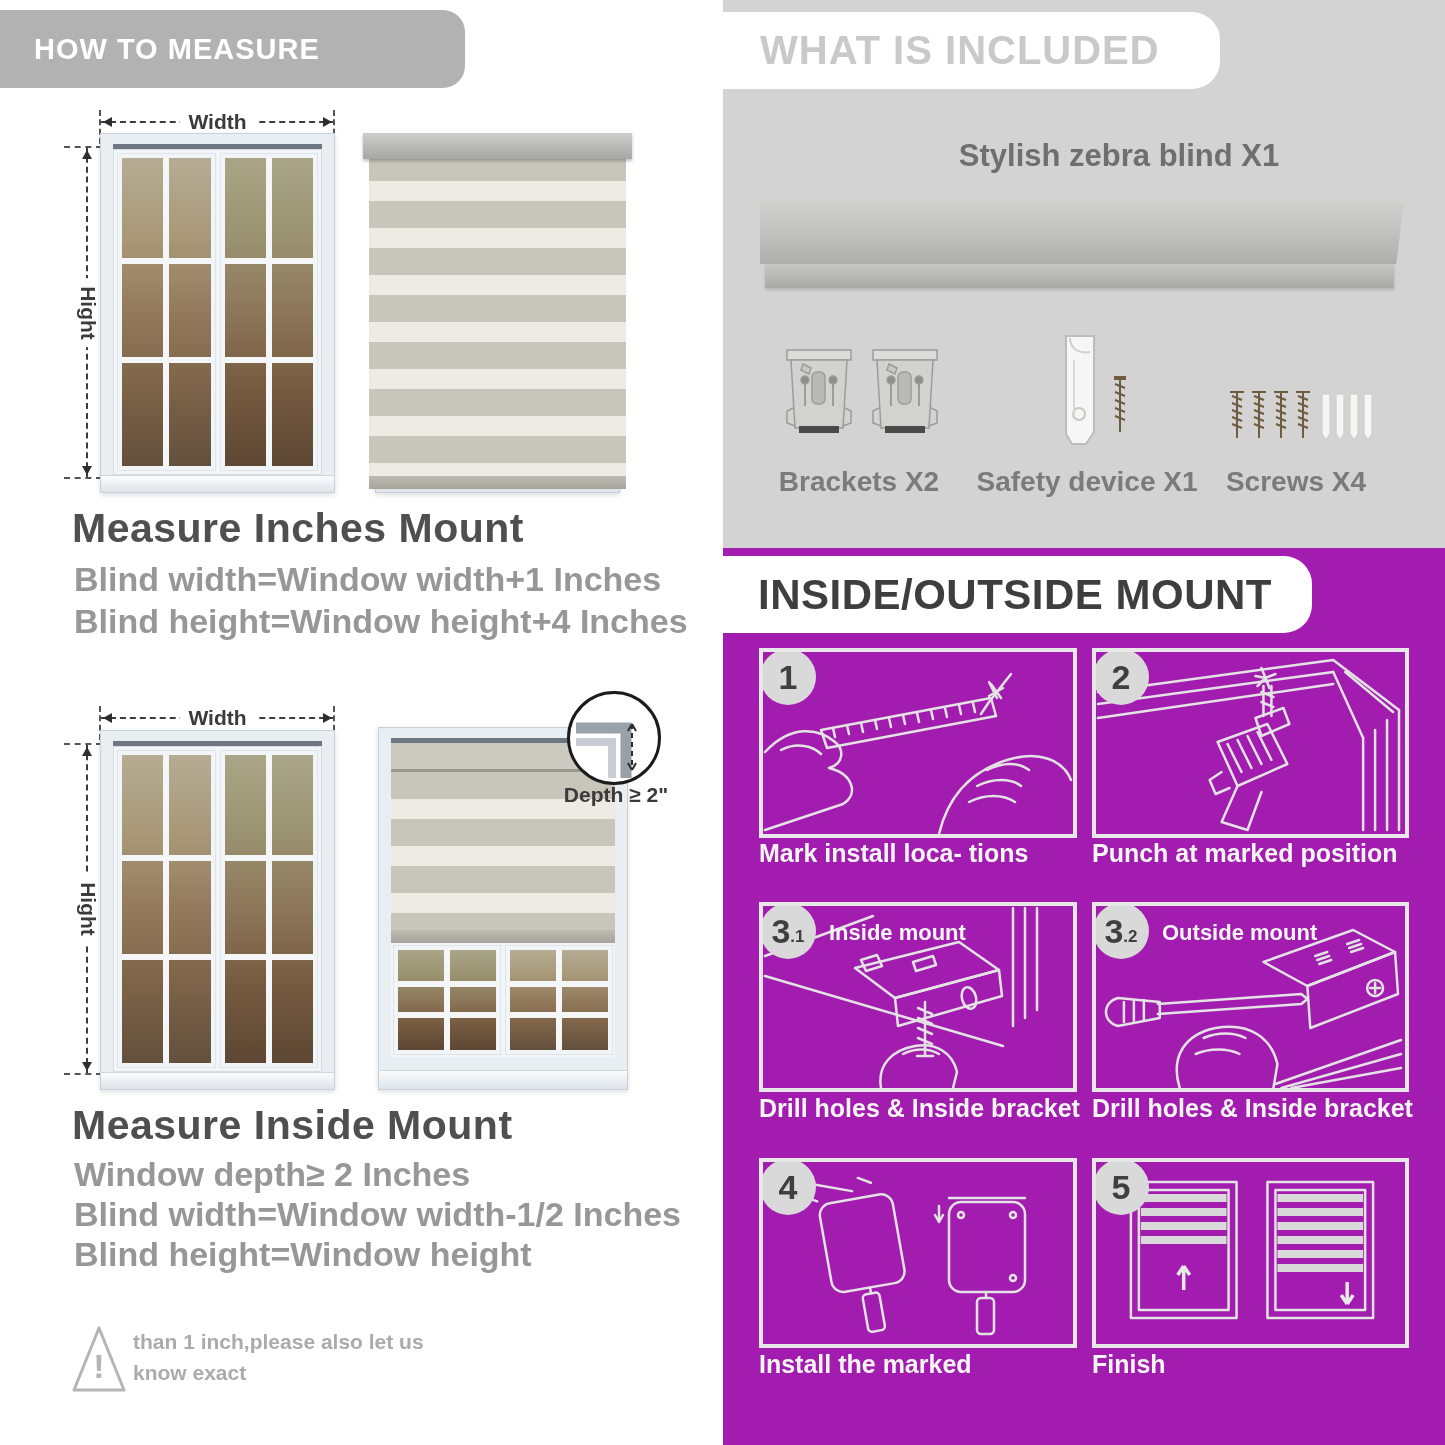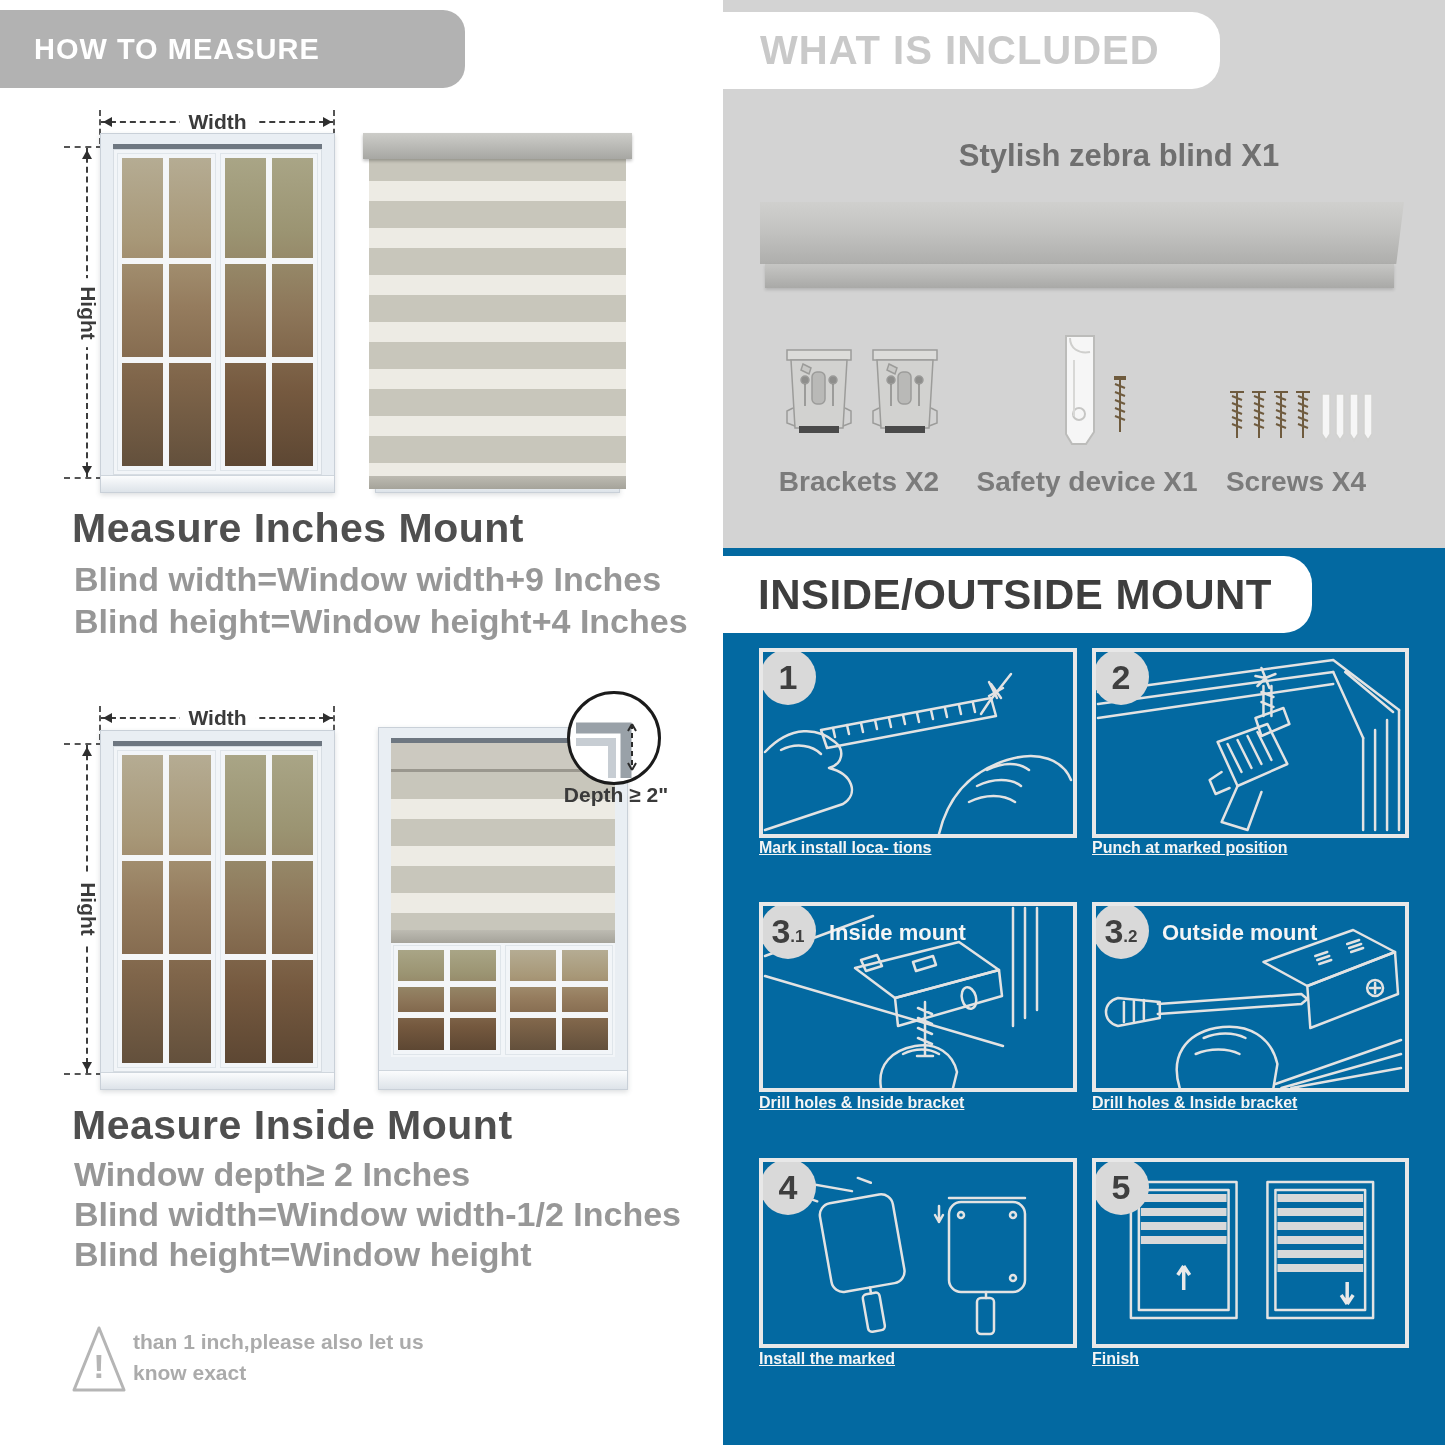--- a/index.html
+++ b/index.html
@@ -69,30 +69,30 @@
   #included-banner span{color:#c9c9c9;font-weight:bold;font-size:40px;letter-spacing:1px;}
   #product-title{left:0;top:138px;width:722px;text-align:center;font-size:31px;font-weight:bold;color:#6f6f6f;padding-left:35px;}
   .itemlabel{font-size:28px;font-weight:bold;color:#7b7b7b;text-align:center;}
   #rail-main{left:37px;top:202px;width:644px;height:62px;
     background:linear-gradient(#d0d0ce 0%,#c3c3c1 45%,#aeaeac 100%);
     clip-path:polygon(0 0,100% 0,98.8% 100%,0 100%);box-shadow:0 2px 3px rgba(0,0,0,.12);}
   #rail-lip{left:42px;top:264px;width:629px;height:24px;
     background:linear-gradient(#c6c6c4,#a9a9a7);box-shadow:0 2px 3px rgba(0,0,0,.15);}
 
   
-  #mount-panel{left:723px;top:548px;width:722px;height:897px;background:#0369a1;}
+  #mount-panel{left:723px;top:548px;width:722px;height:897px;background:#a21caf;}
   #mount-banner{left:0;top:8px;width:589px;height:77px;background:#fff;border-radius:0 28px 28px 0;
     display:flex;align-items:center;padding-left:35px;box-sizing:border-box;}
   #mount-banner span{color:#3e3e3e;font-weight:bold;font-size:42px;letter-spacing:.5px;}
   .steppanel{position:absolute;border:4px solid #e8e8e8;box-sizing:border-box;overflow:hidden;}
   .badge{position:absolute;left:-3px;top:-3px;width:56px;height:56px;border-radius:50%;background:#d9d9d9;
     color:#3f3f3f;font-weight:bold;font-size:34px;display:flex;align-items:center;justify-content:center;}
   .badge .sub{font-size:17px;margin-top:12px;}
   .ptitle{position:absolute;left:66px;top:14px;color:#f5f5f5;font-weight:bold;font-size:22px;}
-  .caption{position:absolute;color:#f5f5f5;font-weight:bold;font-size:16px;text-decoration:underline;}
+  .caption{position:absolute;color:#f5f5f5;font-weight:bold;font-size:25px;}
   .stepart{position:absolute;inset:0;width:100%;height:100%;}
   .lineart{stroke:#e3e3e3;stroke-width:2.5;fill:none;stroke-linecap:round;stroke-linejoin:round;}
 </style>
 </head>
 <body>
 
 <div id="page">
 
   <div class="abs" id="left-banner">
     <span>HOW TO MEASURE</span>
@@ -135,21 +135,21 @@
       <div class="sill"></div>
     </div>
     <div class="abs zfabric" style="left:6px;top:26px;width:257px;height:322px;"></div>
     <div class="abs zbottom" style="left:6px;top:348px;width:257px;height:13px;"></div>
     <div class="abs zrail" style="left:0;top:5px;width:269px;height:26px;"></div>
   </div>
 
   <div class="abs" style="left:72px;top:505px;">
     <h2 class="measure">Measure Inches Mount</h2>
   </div>
-  <div class="abs bodyline" style="left:74px;top:560px;">Blind width=Window width+9 Inches</div>
+  <div class="abs bodyline" style="left:74px;top:560px;">Blind width=Window width+1 Inches</div>
   <div class="abs bodyline" style="left:74px;top:602px;">Blind height=Window height+4 Inches</div>
 
   <div class="abs harrow" style="left:100px;top:717px;width:235px;">
     <span class="lbl">Width</span>
   </div>
   <div class="abs dashv" style="left:99px;top:706px;height:34px;"></div>
   <div class="abs dashv" style="left:333px;top:706px;height:34px;"></div>
   <div class="abs varrow" style="left:86px;top:744px;height:330px;">
     <span class="lbl">Hight</span>
   </div>

